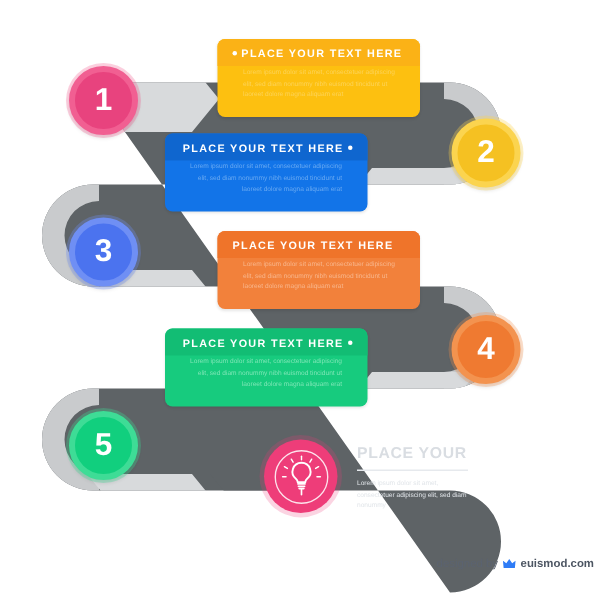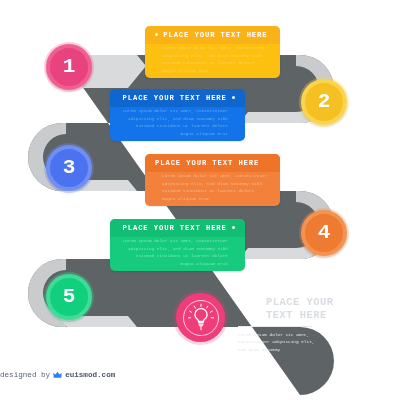--- a/index.html
+++ b/index.html
@@ -1,21 +1,21 @@
 <!DOCTYPE html>
 <html><head>
 <meta charset="utf-8">
 <style>
   html,body{margin:0;padding:0;}
   body{
     width:400px;height:400px;overflow:hidden;background:#ffffff;
     font-family:"Liberation Sans", sans-serif;
     -webkit-font-smoothing:antialiased;
   }
-  #stage{position:relative;width:400px;height:400px;background:#fff;font-family:Liberation Mono, monospace;}
+  #stage{position:relative;width:400px;height:400px;background:#fff;}
 
   
   .ribbon-layer{position:absolute;left:0;top:0;width:400px;height:400px;}
   .panels-layer{position:absolute;left:0;top:0;width:400px;height:400px;}
 
   
   .panel{
     position:absolute;
     border-radius:5px;
     box-sizing:border-box;
@@ -83,29 +83,28 @@
   
   #bulb-badge{
     position:absolute;left:176px;top:293px;width:49px;height:49px;border-radius:50%;
     background:#ee3d79;box-shadow:0 0 0 3px rgba(238,61,121,.22);
     display:flex;align-items:center;justify-content:center;
   }
   #bottom-text{position:absolute;left:238px;top:296px;width:110px;}
   #bottom-title{
     font-size:10.5px;font-weight:bold;color:#d9dde2;line-height:1.22;
     letter-spacing:.45px;
-    margin-left:28px;
   }
   #bottom-rule{width:74px;height:1px;background:#e6e9ed;margin:4px 0 4px 0;}
   #bottom-body{font-size:4.4px;line-height:1.75;color:#e1e5e9;width:80px;}
 
   
   #footer{
-    position:absolute;left:0;top:371px;width:346px;
-    text-align:left;font-size:7.6px;color:#5b6370;
+    position:absolute;left:0;top:371px;width:396px;
+    text-align:right;font-size:7.6px;color:#5b6370;
   }
   #footer .fin{display:inline-flex;align-items:center;gap:3px;}
   #footer .fb{font-weight:bold;color:#4d5663;}
 </style>
 </head>
 <body>
 
 <div id="stage">
 
   <svg class="ribbon-layer" viewBox="0 0 400 400">
@@ -211,21 +210,20 @@
           <path d="M31.4 13.1 l-2 1.2"></path>
           <path d="M7.4 19.8 h2.3"></path>
           <path d="M32.6 19.8 h-2.3"></path>
         </g>
       </svg>
     </div>
 
     <div id="bottom-text">
       <div id="bottom-title">
         <div>PLACE YOUR</div>
-        <div>TEXT HERE</div>
       </div>
       <div id="bottom-rule"></div>
       <div id="bottom-body">Lorem ipsum dolor sit amet, consectetuer adipiscing elit, sed diam nonummy</div>
     </div>
 
     <div id="footer">
       <span class="fin">
         <span>designed by</span>
         <svg width="9" height="8" viewBox="0 0 12 10">
           <path d="M1 8.6 L0.4 2.2 L3.4 4.4 L6 0.6 L8.6 4.4 L11.6 2.2 L11 8.6 Z" fill="#2f7cf6"></path>

